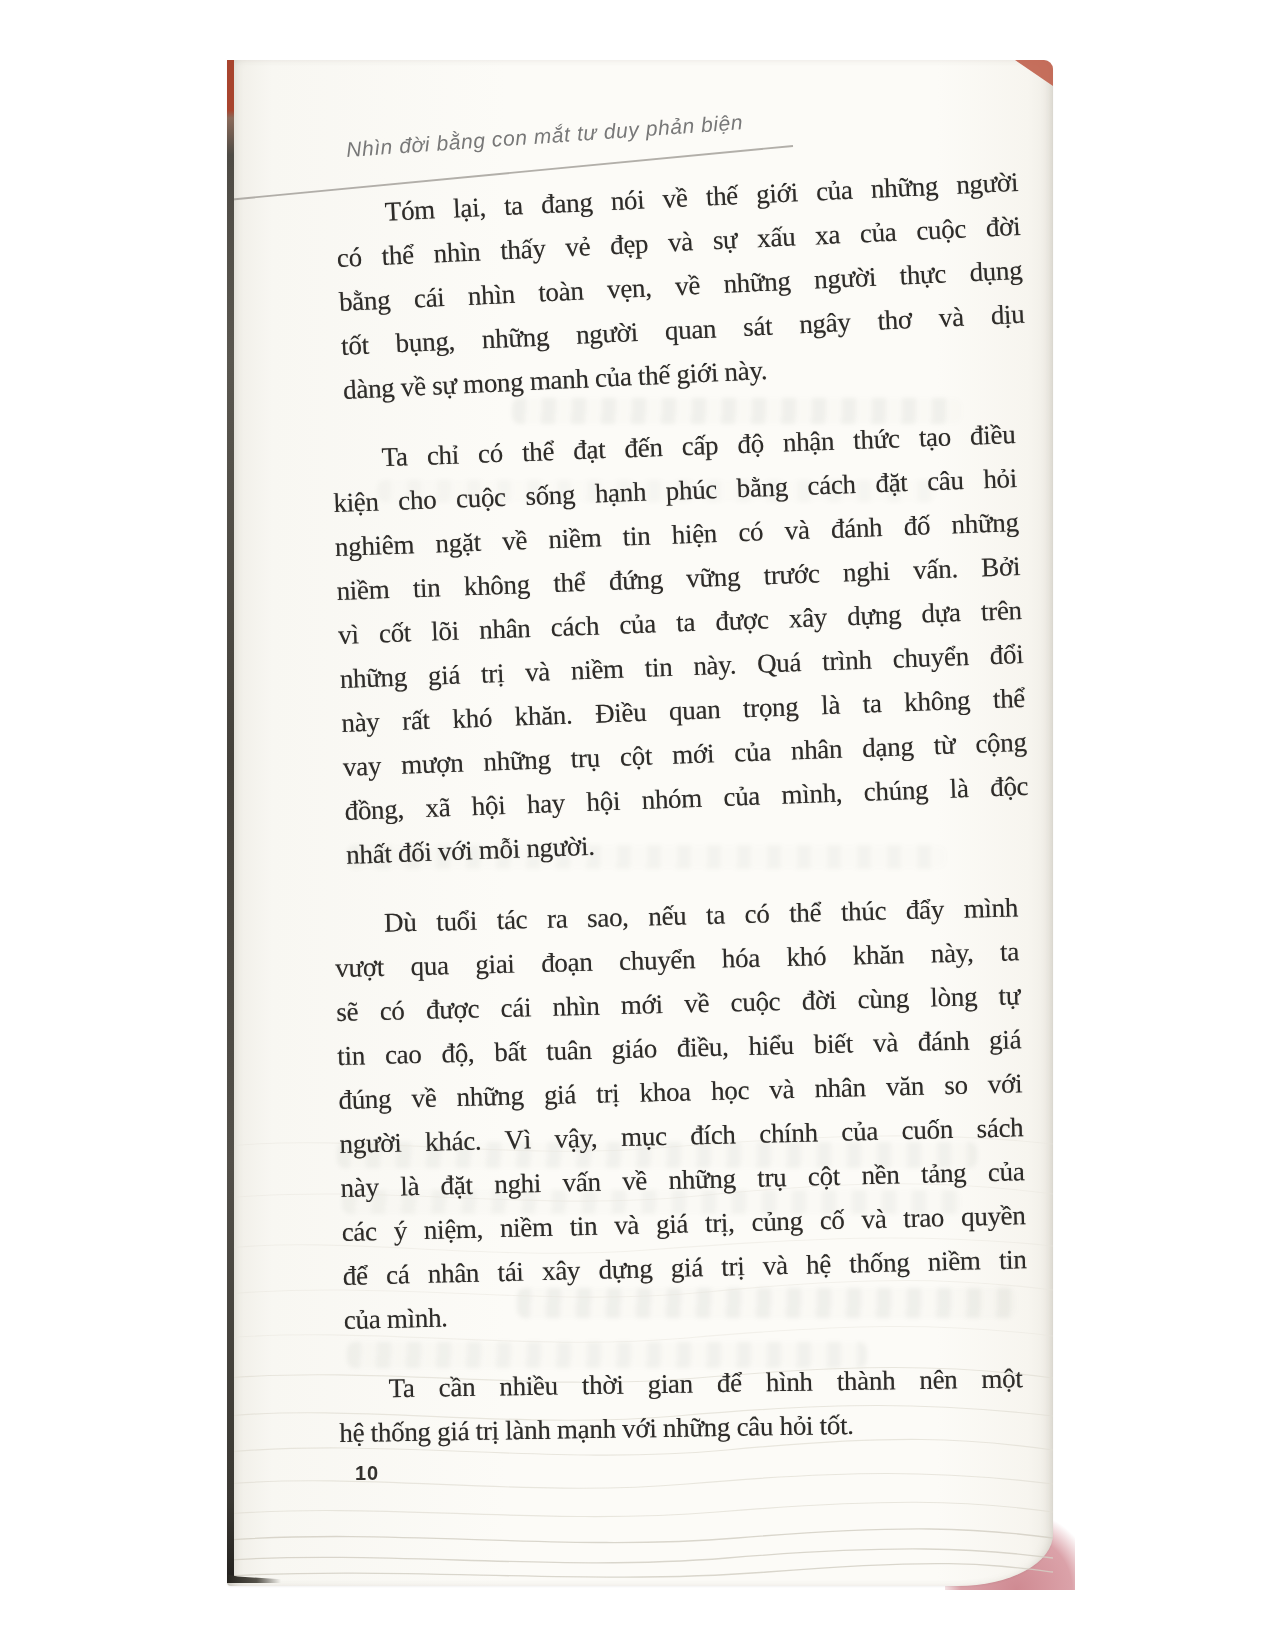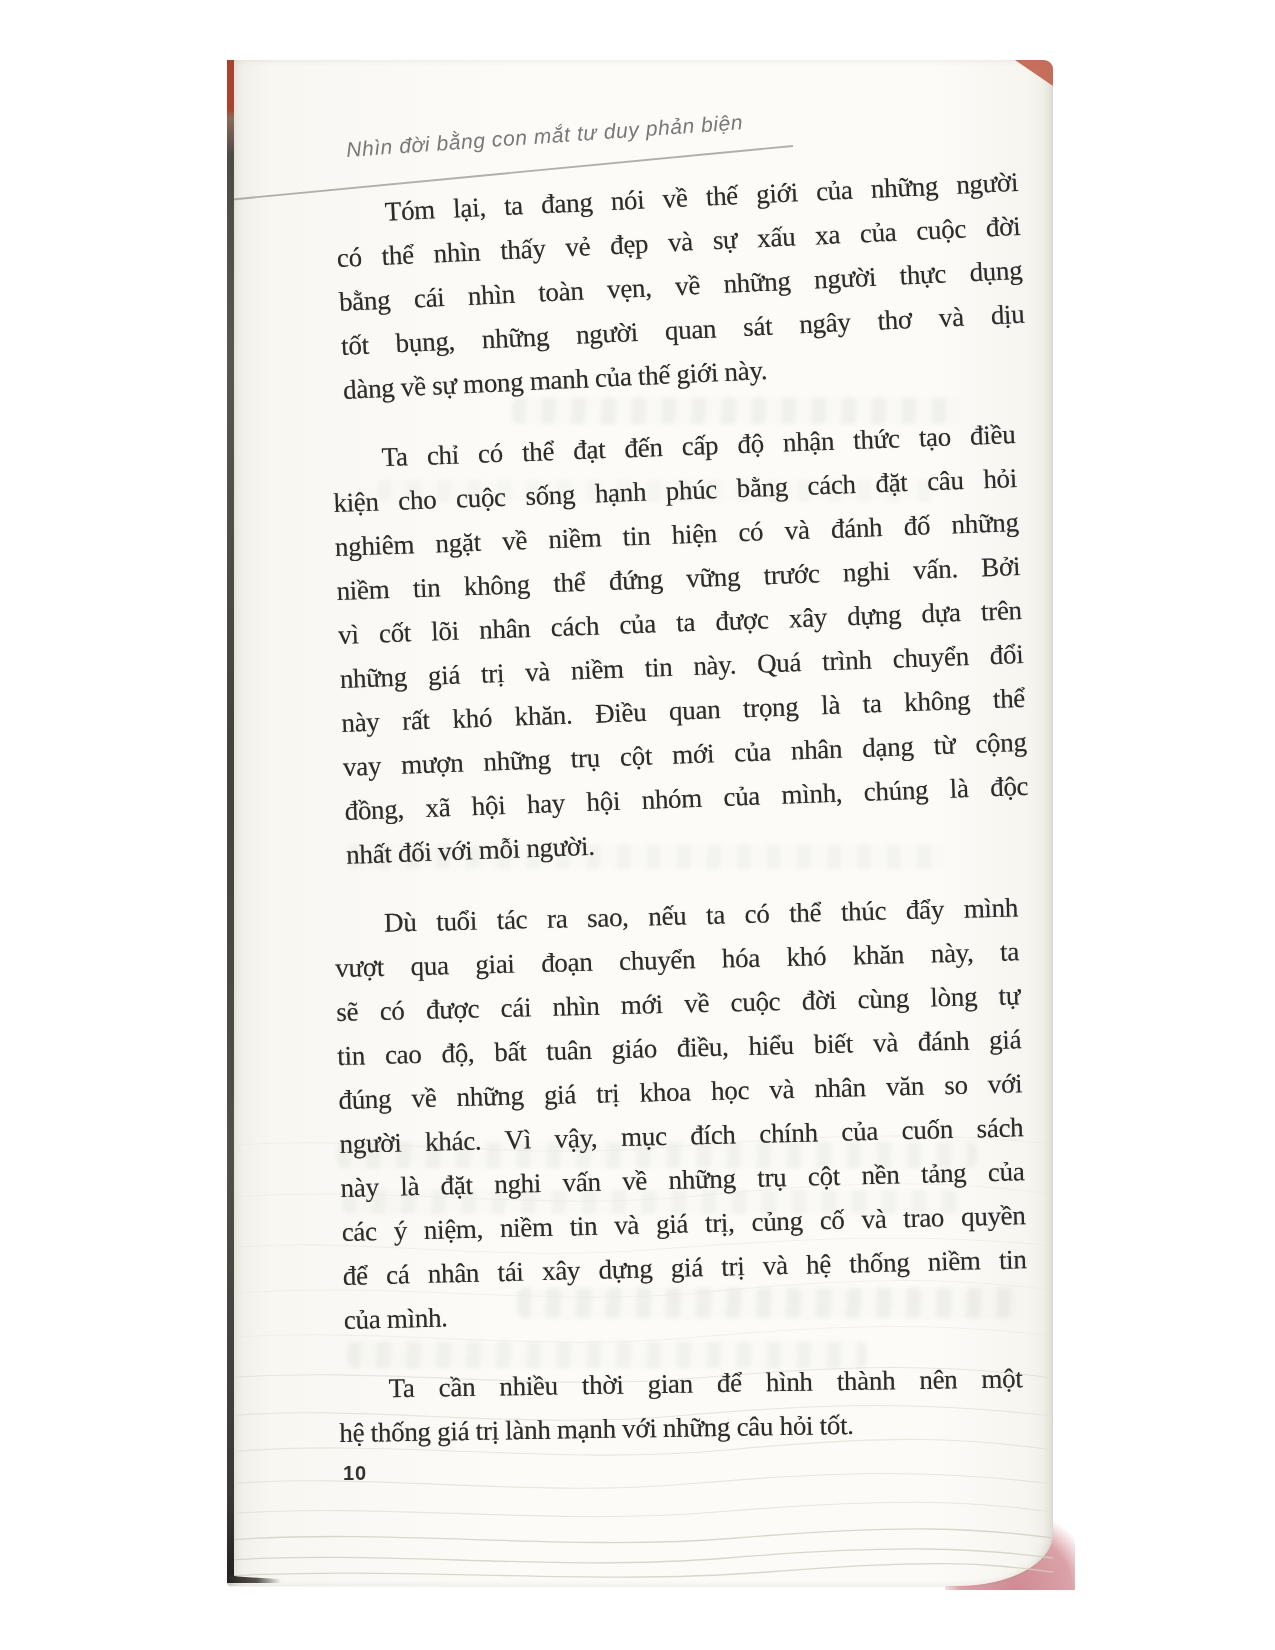--- a/index.html
+++ b/index.html
@@ -43,21 +43,21 @@
   .para{margin-bottom:25px;transform-origin:left center;}
   .para:nth-child(1){transform:rotate(-2.7deg);}
   .para:nth-child(2){transform:rotate(-2.1deg);}
   .para:nth-child(3){transform:rotate(-1.4deg);}
   .para:nth-child(4){transform:rotate(-.9deg);}
   .line{text-align:justify;text-align-last:justify;}
   .line.first{text-indent:50px;}
   .line.last{text-align-last:auto;}
 
   
-  .page-number{position:absolute;left:116px;top:1402px;
+  .page-number{position:absolute;left:128px;top:1402px;
     font-family:"Liberation Sans","DejaVu Sans",sans-serif;font-weight:700;
     font-size:20px;letter-spacing:1px;color:#34322e;}
 
   
   .ghost{position:absolute;filter:blur(2px);border-radius:8px;
     background:repeating-linear-gradient(92deg,rgba(122,132,118,.16) 0 14px,rgba(122,132,118,.03) 14px 30px);}
   .g1{left:285px;top:338px;width:450px;height:26px;opacity:.55;}
   .g2{left:150px;top:420px;width:560px;height:22px;opacity:.30;}
   .g3{left:120px;top:785px;width:600px;height:24px;opacity:.40;}
   .g4{left:110px;top:1082px;width:640px;height:26px;opacity:.50;}

